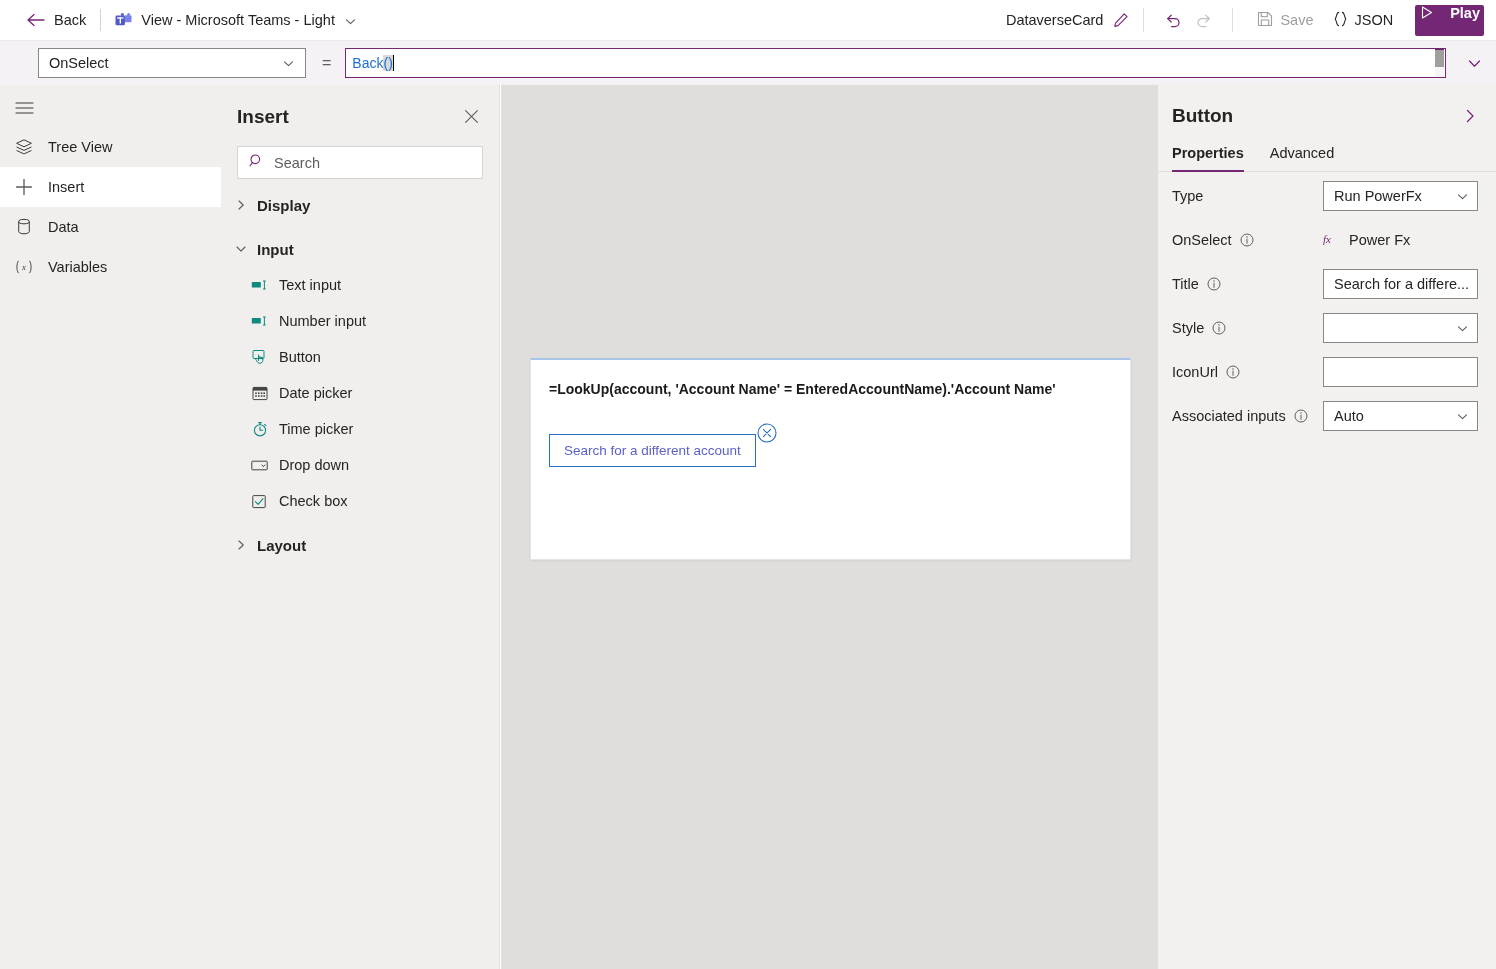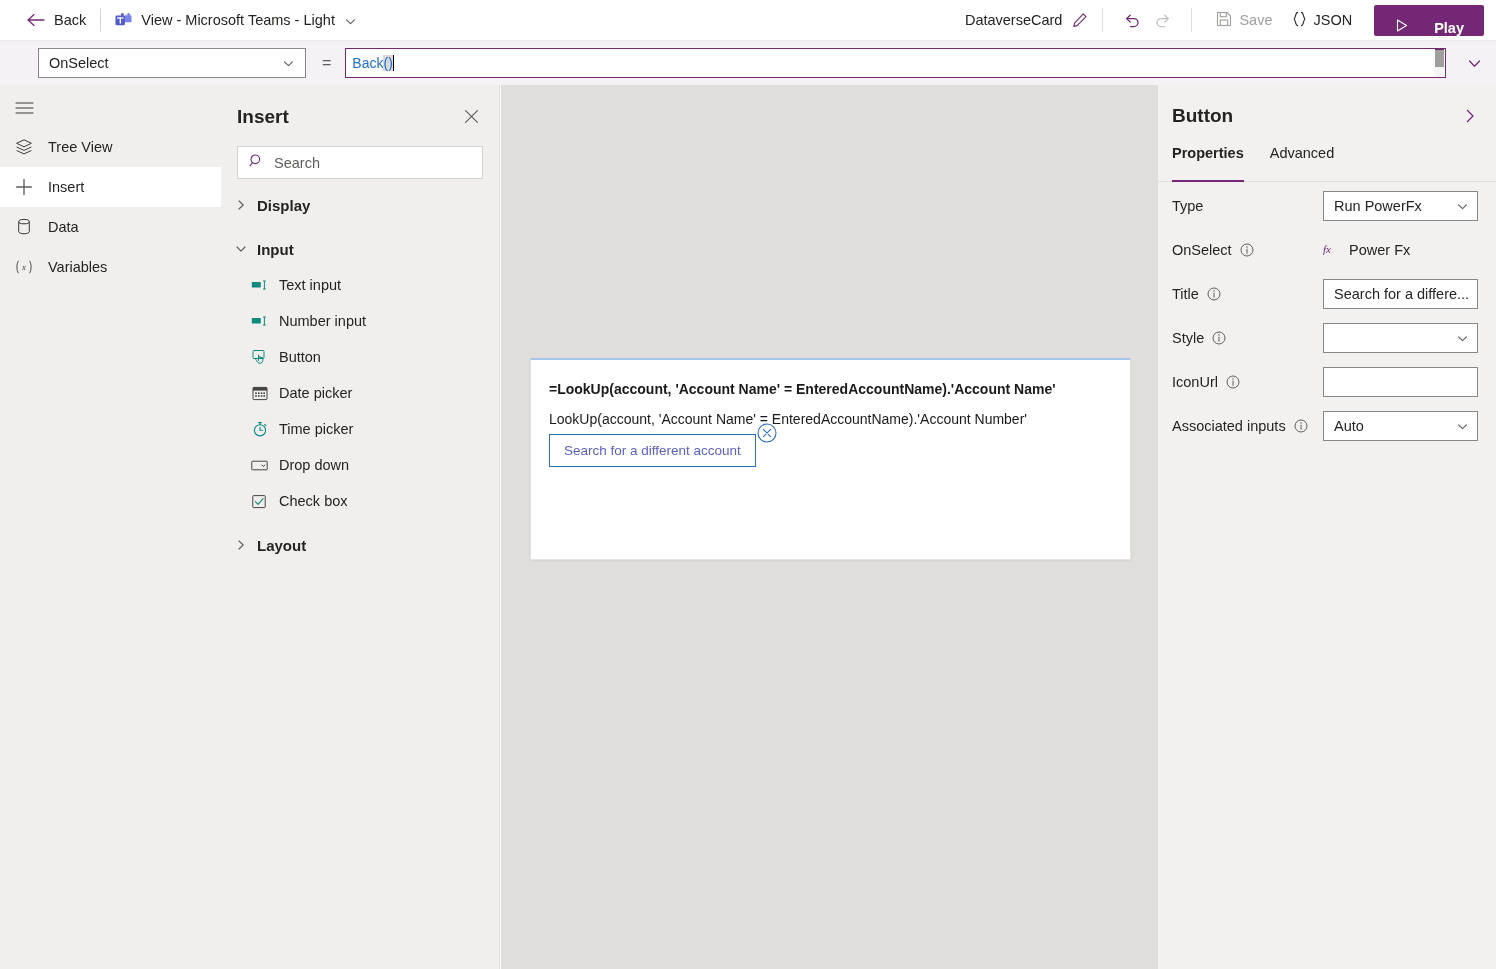--- a/index.html
+++ b/index.html
@@ -46,23 +46,23 @@
   .icon-btn.disabled { opacity:.38; cursor:default; }
   .save-btn {
     display:flex; align-items:center; gap:7px; padding:0 10px; height:30px;
     color:#a19f9d; font-size:14.5px; cursor:default;
   }
   .json-btn {
     display:flex; align-items:center; gap:6px; padding:0 10px; height:30px;
     color:#252423; font-size:14.5px; cursor:pointer;text-align:right;
   }
   .play-btn {
-    display:flex; align-items:flex-end; justify-content:center; gap:25px;
+    display:flex; align-items:flex-start; justify-content:center; gap:16px;
     background:#742774; color:#fff; font-size:14.5px; font-weight:700;
-    height:31px; padding:0 20px; border:none; cursor:pointer; margin-left:12px;
+    height:31px; padding:0 4px; border:none; cursor:pointer; margin-left:12px;
     border-radius:2px;
   }
 
   
   .formula-row {
     position:absolute; left:0; top:41px; width:1496px; height:44px;
     background:#f5f2f5;
     display:flex; align-items:center;
   }
   .prop-select {
@@ -171,21 +171,21 @@
     position:absolute; left:1158px; top:85px; width:338px; height:884px;
     background:#f2f1f0;
   }
   .pp-head { display:flex; align-items:center; padding:20px 18px 0 14px; }
   .pp-title { font-size:19px; font-weight:600; color:#252423; }
   .pp-collapse { margin-left:auto; cursor:pointer; display:flex; }
   .pp-tabs {
     display:flex; gap:26px; padding:18px 0 0 14px;
     border-bottom:1px solid #e1dfdd; position:relative;
   }
-  .pp-tab { font-size:14.5px; color:#252423; padding-bottom:20px; cursor:pointer; position:relative; }
+  .pp-tab { font-size:14.5px; color:#252423; padding-bottom:10px; cursor:pointer; position:relative; }
   .pp-tab.active { font-weight:600; }
   .pp-tab.active:after {
     content:""; position:absolute; left:0; right:0; bottom:-1px; height:2.5px; background:#742774;
   }
   .pp-row {
     display:flex; align-items:center; height:40px; padding:0 18px 0 14px; margin-top:4px;
   }
   .pp-label { font-size:14.5px; color:#252423; display:flex; align-items:center; gap:8px; }
   .pp-ctrl { margin-left:auto; }
   .pp-dd {
@@ -501,21 +501,20 @@
             <path d="M4 2 L8.2 6 L4 10" stroke="#605e5c" stroke-width="1.15" fill="none" stroke-linecap="round" stroke-linejoin="round"></path>
           </svg>
       </span>
       <span>Layout</span>
     </div>
   </div>
 
   <div class="canvas">
     <div class="card">
       <div class="card-line1">=LookUp(account, 'Account Name' = EnteredAccountName).'Account Name'</div>
-      <div class="card-line2">LookUp(account, 'Account Name' = EnteredAccountName).'Account Number'</div>
       <div class="card-button">Search for a different account</div>
       <div class="del-handle">
         <svg width="20" height="20" viewBox="0 0 20 20">
           <circle cx="10" cy="10" r="9" fill="#ffffff" stroke="#2a6fc0" stroke-width="1.1"></circle>
           <path d="M6.4 6.4 L13.6 13.6 M13.6 6.4 L6.4 13.6" stroke="#2a6fc0" stroke-width="1.1" stroke-linecap="round"></path>
         </svg>
       </div>
     </div>
   </div>
 

